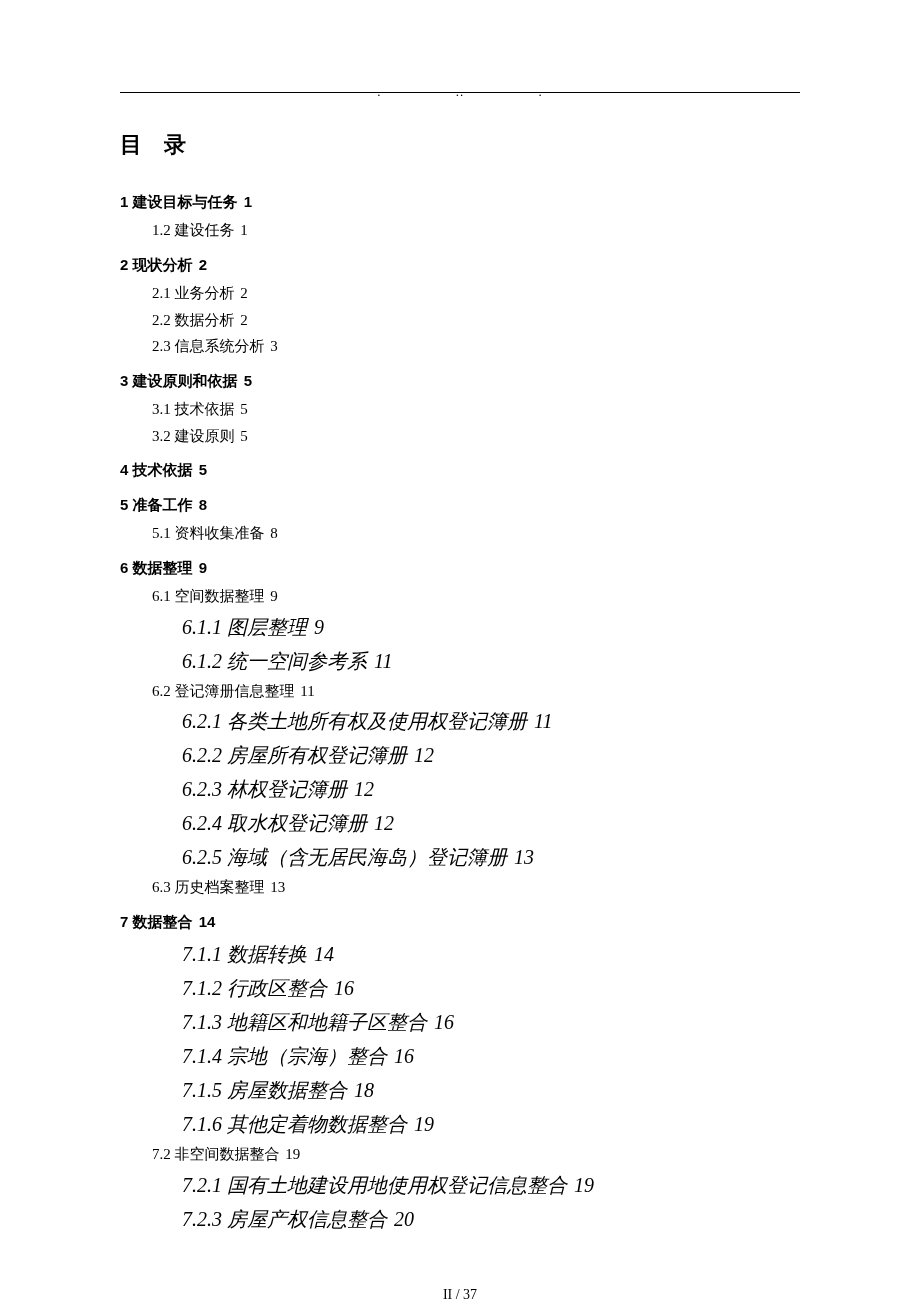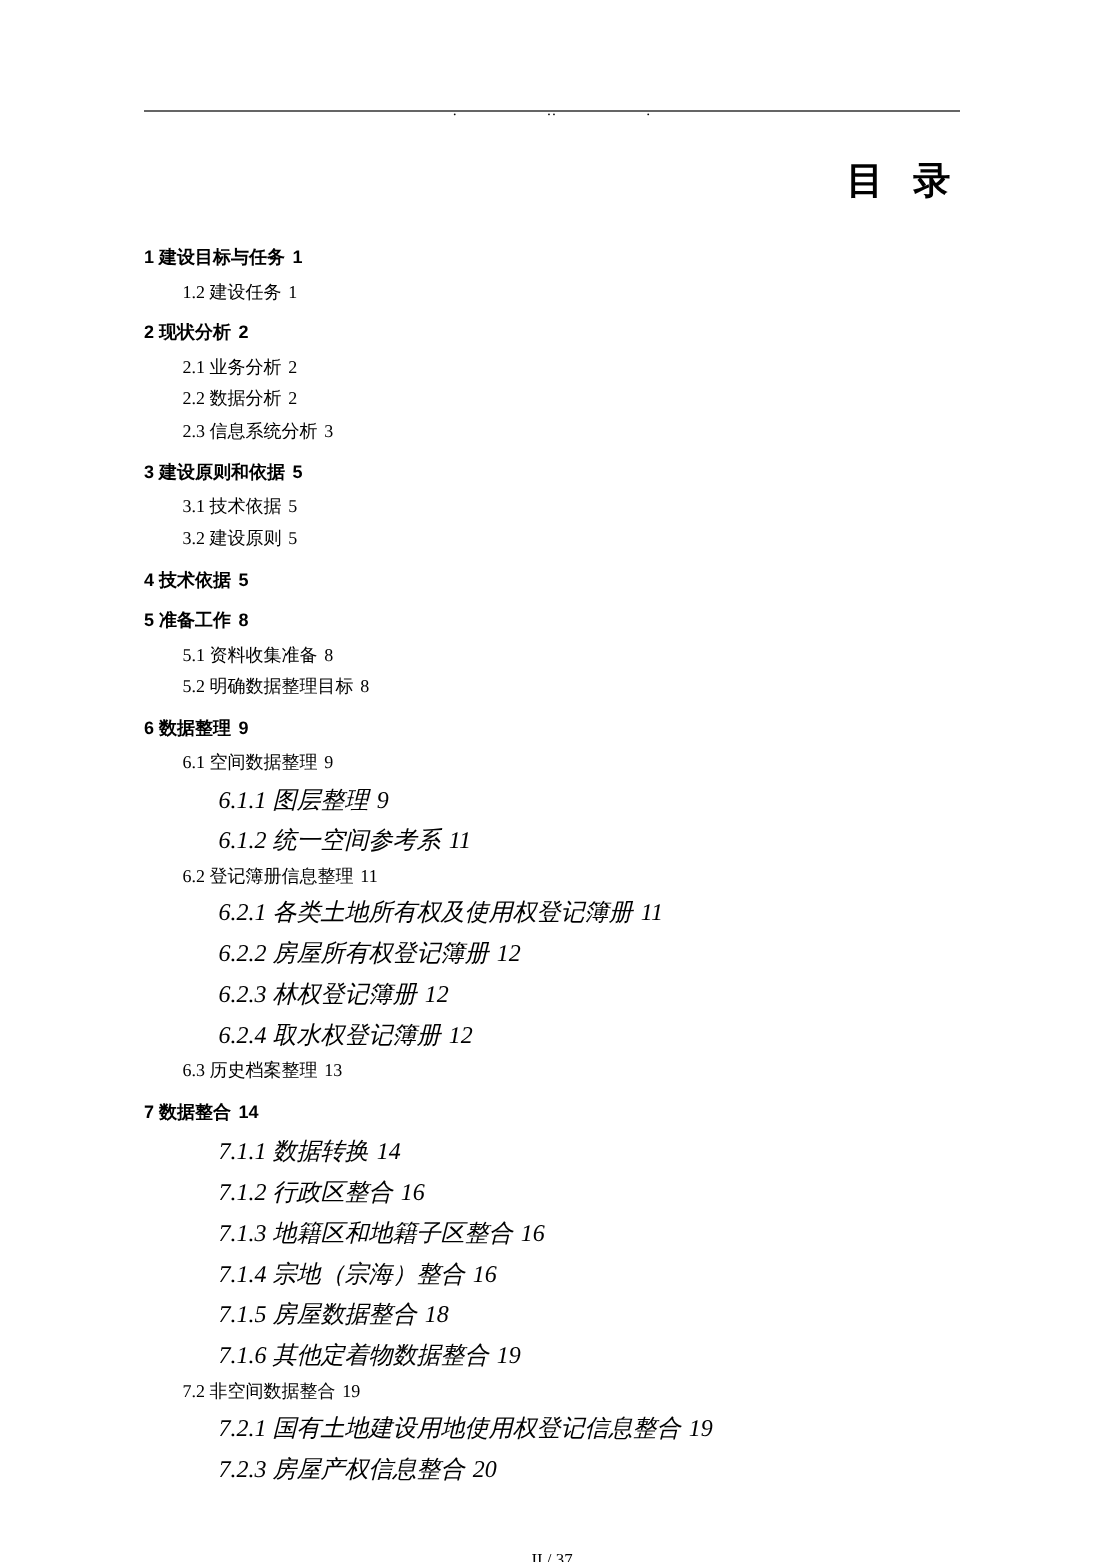--- a/index.html
+++ b/index.html
@@ -23,24 +23,24 @@
       font-size: 13px;
       letter-spacing: 1px;
       margin-bottom: -8px;
       position: relative;
       top: 2px;
     }
     .header-dots span { display:inline-block; }
     .dot-left { margin-right: 70px; }
     .dot-mid { margin-right: 70px; }
     .page-title {
-      text-align: right;
+      text-align: left;
       font-family: "SimHei", "黑体", sans-serif;
       font-weight: bold;
-      font-size: 31px;
+      font-size: 22px;
       letter-spacing: 8px;
       margin-bottom: 30px;
     }
     .toc { }
     .toc-h1 {
       font-family: "SimHei", "黑体", sans-serif;
       font-weight: bold;
       font-size: 15px;
       margin-top: 12px;
       margin-bottom: 6px;
@@ -87,30 +87,30 @@
     <div class="toc-h1"><span class="num">2</span> <span class="label">现状分析</span> <span class="page">2</span></div>
     <div class="toc-h2"><span class="num">2.1</span> <span class="label">业务分析</span> <span class="page">2</span></div>
     <div class="toc-h2"><span class="num">2.2</span> <span class="label">数据分析</span> <span class="page">2</span></div>
     <div class="toc-h2"><span class="num">2.3</span> <span class="label">信息系统分析</span> <span class="page">3</span></div>
     <div class="toc-h1"><span class="num">3</span> <span class="label">建设原则和依据</span> <span class="page">5</span></div>
     <div class="toc-h2"><span class="num">3.1</span> <span class="label">技术依据</span> <span class="page">5</span></div>
     <div class="toc-h2"><span class="num">3.2</span> <span class="label">建设原则</span> <span class="page">5</span></div>
     <div class="toc-h1"><span class="num">4</span> <span class="label">技术依据</span> <span class="page">5</span></div>
     <div class="toc-h1"><span class="num">5</span> <span class="label">准备工作</span> <span class="page">8</span></div>
     <div class="toc-h2"><span class="num">5.1</span> <span class="label">资料收集准备</span> <span class="page">8</span></div>
-    <div class="toc-h2"><span class="num">5.2</span> <span class="label">明确数据整理目标</span> <span class="page">8</span></div>
     <div class="toc-h1"><span class="num">6</span> <span class="label">数据整理</span> <span class="page">9</span></div>
     <div class="toc-h2"><span class="num">6.1</span> <span class="label">空间数据整理</span> <span class="page">9</span></div>
     <div class="toc-h3"><span class="num">6.1.1</span> <span class="label">图层整理</span> <span class="page">9</span></div>
     <div class="toc-h3"><span class="num">6.1.2</span> <span class="label">统一空间参考系</span> <span class="page">11</span></div>
     <div class="toc-h2"><span class="num">6.2</span> <span class="label">登记簿册信息整理</span> <span class="page">11</span></div>
     <div class="toc-h3"><span class="num">6.2.1</span> <span class="label">各类土地所有权及使用权登记簿册</span> <span class="page">11</span></div>
     <div class="toc-h3"><span class="num">6.2.2</span> <span class="label">房屋所有权登记簿册</span> <span class="page">12</span></div>
     <div class="toc-h3"><span class="num">6.2.3</span> <span class="label">林权登记簿册</span> <span class="page">12</span></div>
     <div class="toc-h3"><span class="num">6.2.4</span> <span class="label">取水权登记簿册</span> <span class="page">12</span></div>
+    <div class="toc-h3"><span class="num">6.2.5</span> <span class="label">海域（含无居民海岛）登记簿册</span> <span class="page">13</span></div>
     <div class="toc-h2"><span class="num">6.3</span> <span class="label">历史档案整理</span> <span class="page">13</span></div>
     <div class="toc-h1"><span class="num">7</span> <span class="label">数据整合</span> <span class="page">14</span></div>
     <div class="toc-h3"><span class="num">7.1.1</span> <span class="label">数据转换</span> <span class="page">14</span></div>
     <div class="toc-h3"><span class="num">7.1.2</span> <span class="label">行政区整合</span> <span class="page">16</span></div>
     <div class="toc-h3"><span class="num">7.1.3</span> <span class="label">地籍区和地籍子区整合</span> <span class="page">16</span></div>
     <div class="toc-h3"><span class="num">7.1.4</span> <span class="label">宗地（宗海）整合</span> <span class="page">16</span></div>
     <div class="toc-h3"><span class="num">7.1.5</span> <span class="label">房屋数据整合</span> <span class="page">18</span></div>
     <div class="toc-h3"><span class="num">7.1.6</span> <span class="label">其他定着物数据整合</span> <span class="page">19</span></div>
     <div class="toc-h2"><span class="num">7.2</span> <span class="label">非空间数据整合</span> <span class="page">19</span></div>
     <div class="toc-h3"><span class="num">7.2.1</span> <span class="label">国有土地建设用地使用权登记信息整合</span> <span class="page">19</span></div>

